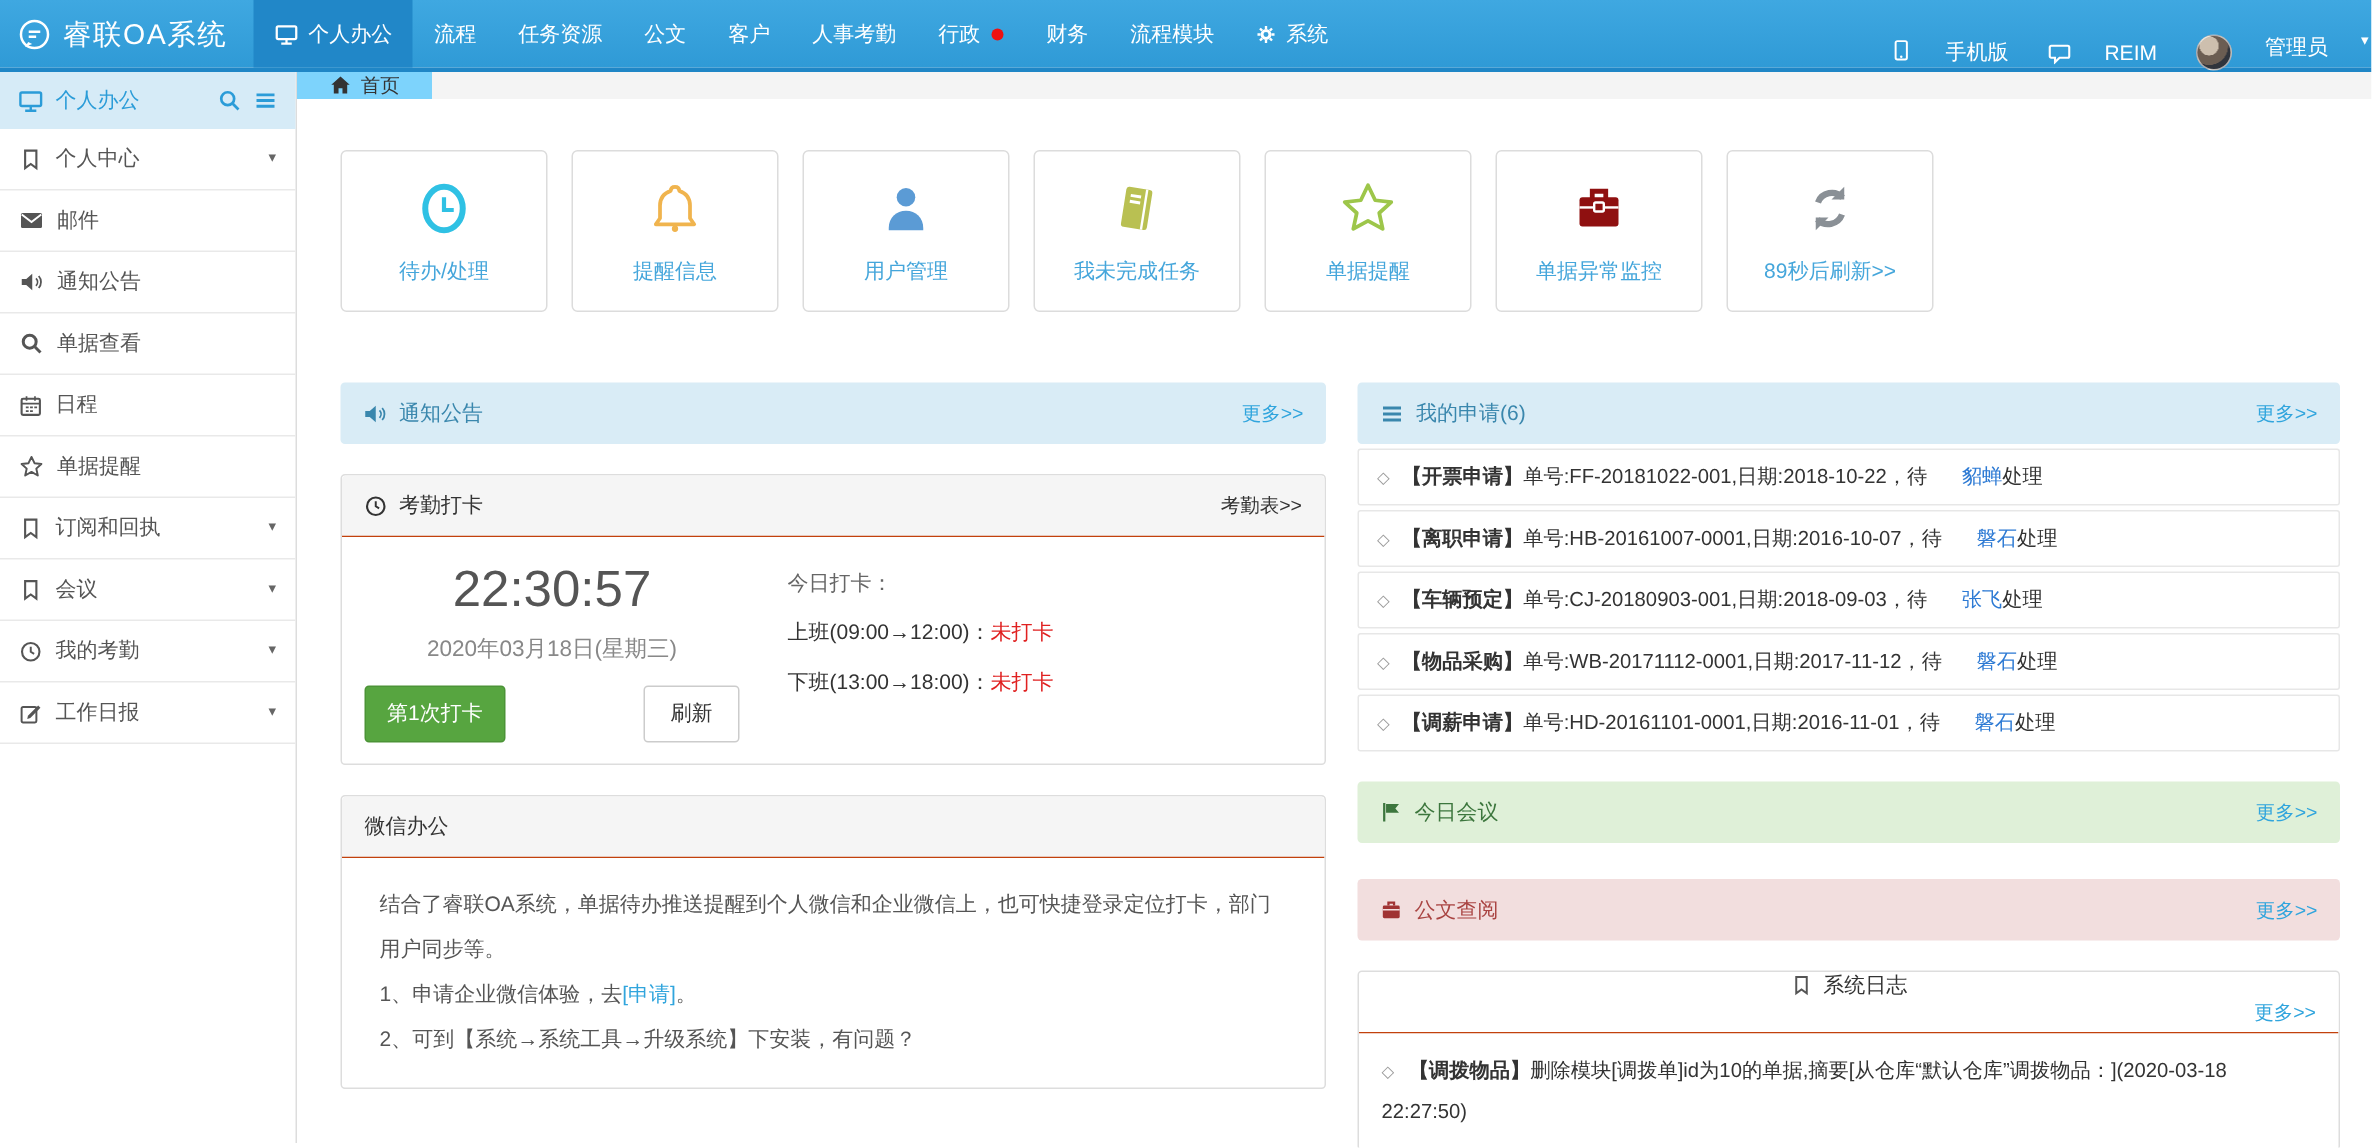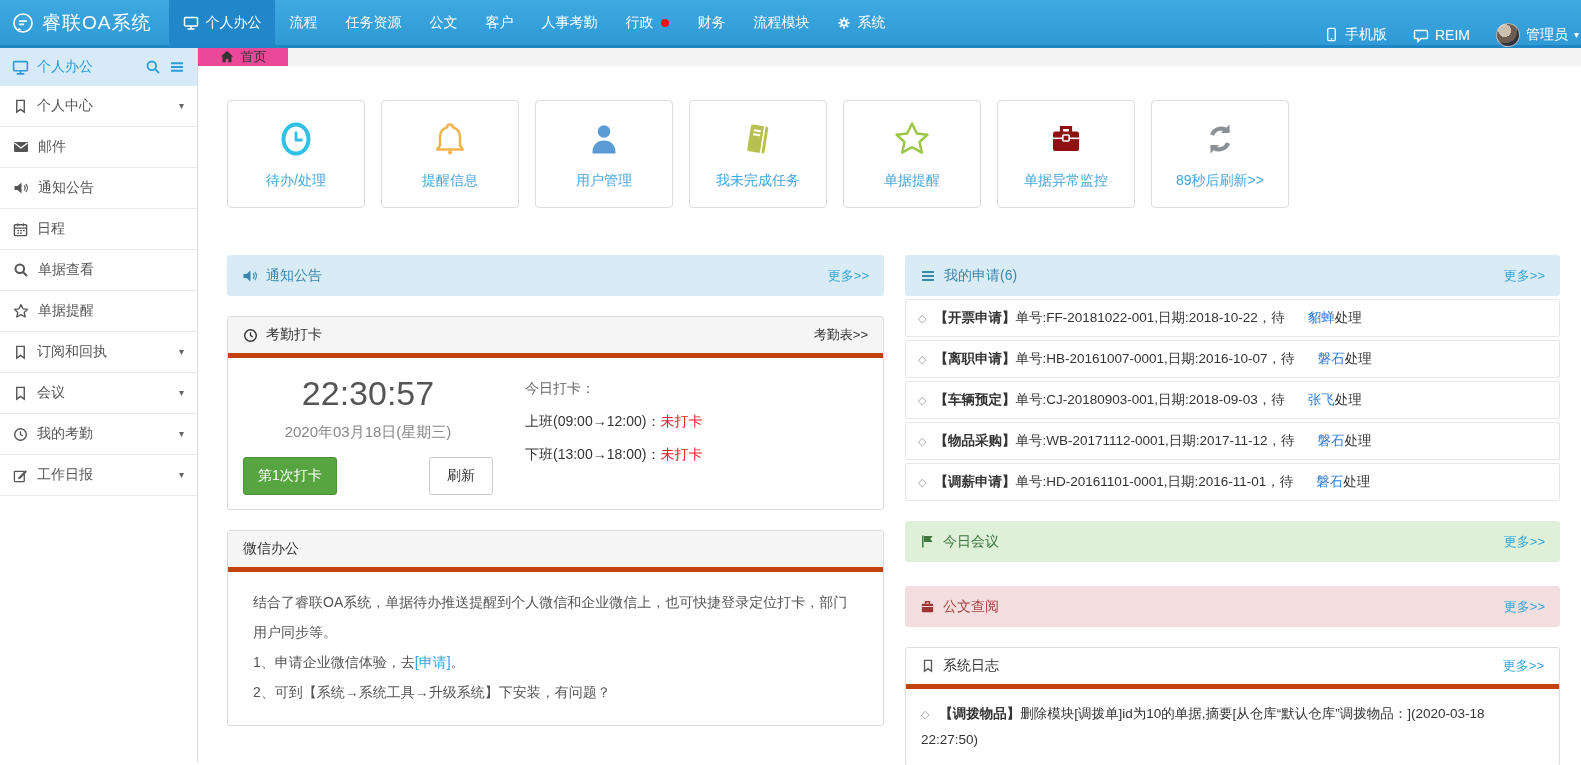--- a/index.html
+++ b/index.html
@@ -11,21 +11,21 @@
     border-bottom:3px solid #1f86c6; display:flex; align-items:stretch; color:#fff; }
   .nav-logo { display:flex; align-items:center; gap:8px; padding:0 18px 0 12px;
     font-size:19px; letter-spacing:1px; }
   .nav-items { display:flex; align-items:stretch; list-style:none; }
   .nav-item { display:flex; align-items:center; gap:6px; padding:0 14px; font-size:14px;
     cursor:pointer; position:relative; }
   .nav-item.active { background:#2187c8; }
   .nav-item .dot { width:8px; height:8px; border-radius:50%; background:#ee1111;
     display:inline-block; margin-left:2px; }
   .nav-right { margin-left:auto; display:flex; align-items:center; gap:26px; padding-right:2px; }
-  .nav-right .nav-link { display:flex; align-items:center; gap:6px; cursor:pointer; white-space:nowrap;margin-top:24px; }
+  .nav-right .nav-link { display:flex; align-items:flex-start; gap:22px; cursor:pointer; white-space:nowrap;margin-top:24px; }
   .avatar { width:24px; height:24px; border-radius:50%;
     background:radial-gradient(circle at 35% 30%,#cdbfae 0 30%,#6b5d52 31% 60%,#30343c 61% 100%);
     border:1px solid rgba(255,255,255,.6); }
   .caret { font-size:10px; line-height:1; }
 
   svg { display:block; }
   .ic { flex:0 0 auto; }
 
   
   .page { display:flex; height:714px; }
@@ -33,21 +33,21 @@
   .side-head { height:38px; background:#d6ebf7; color:#2b9cd8; display:flex; align-items:center;
     gap:8px; padding:0 12px; font-size:14px; }
   .side-head .spacer { flex:1; }
   .side-item { height:41px; display:flex; align-items:center; gap:9px; padding:0 13px;
     border-bottom:1px solid #e9e9e9; color:#555; font-size:14px; cursor:pointer; }
   .side-item .lbl { flex:1; }
   .side-item .caret { color:#666; }
 
   .main { flex:1; display:flex; flex-direction:column; }
   .tabstrip { height:40px; background:#f4f4f4; display:flex; }
-  .tab { width:90px; background:#ec4899; display:flex; align-items:center; justify-content:center;
+  .tab { width:90px; background:#7dd3fc; display:flex; align-items:center; justify-content:center;
     gap:7px; font-size:13px; color:#333; cursor:pointer; }
 
   .content { padding:34px 21px 0 29px; }
 
   
   .cards { display:flex; gap:16px; margin-bottom:47px; }
   .card { width:138px; height:108px; border:1px solid #dcdcdc; border-radius:4px; background:#fff;
     display:flex; flex-direction:column; align-items:center; justify-content:center; gap:13px;
     cursor:pointer; }
   .card .lbl { font-size:14px; color:#45a6db; }
@@ -59,26 +59,26 @@
 
   .hdr { height:41px; border-radius:3px; display:flex; align-items:center; padding:0 15px;
     font-size:14px; }
   .hdr .ttl { display:flex; align-items:center; gap:8px; }
   .hdr .more { margin-left:auto; color:#31a5dd; font-size:13px; cursor:pointer; }
   .hdr-info   { background:#d9ecf6; color:#3a87ad; }
   .hdr-success{ background:#dff0d8; color:#3c763d; }
   .hdr-danger { background:#f2dede; color:#a94442; }
 
   .panel { border:1px solid #ddd; border-radius:3px; background:#fff; }
-  .panel .phead { height:41px; background:#f5f5f5; border-bottom:5px solid #c2410c;
+  .panel .phead { height:41px; background:#f5f5f5; border-bottom:1px solid #c2410c;
     border-radius:3px 3px 0 0; display:flex; align-items:center; padding:0 15px; font-size:14px; color:#333; }
   .panel .phead .more-dark { margin-left:auto; font-size:13px; color:#333; cursor:pointer; }
   .panel .phead .more { margin-left:auto; color:#31a5dd; font-size:13px; cursor:pointer; }
   .panel .phead .ttl { display:flex; align-items:center; gap:8px; }
-  .panel.white-head .phead { background:#fff; }
+  .panel.white-head .phead { background:#fff;flex-direction:column; }
 
   
   .attend-body { display:flex; padding:16px 15px 14px; }
   .attend-left { width:250px; text-align:center; }
   .clock-big { font-size:34px; color:#555; line-height:38px; }
   .clock-date { font-size:15px; color:#888; margin-top:11px; }
   .btn-row { margin-top:15px; display:flex; justify-content:space-between; gap:12px; }
   .btn { font-size:14px; border-radius:3px; padding:9px 14px; cursor:pointer; border:1px solid transparent; }
   .btn-green { background:#57a540; border-color:#4c9337; color:#fff; }
   .btn-plain { background:#fff; border-color:#ccc; color:#333; padding:6px 17px; }
@@ -237,35 +237,35 @@
       <span class="ic">
           <svg width="16" height="16" viewBox="0 0 16 16">
             <path d="M1.5 6v4h3l4 3.5v-11L4.5 6z" fill="#555"></path>
             <path d="M11 5.5a3.6 3.6 0 010 5M12.8 4a6 6 0 010 8" stroke="#555" stroke-width="1.2" fill="none"></path>
           </svg>
         </span>
       <span class="lbl">通知公告</span>
     </div>
     <div class="side-item">
       <span class="ic">
+          <svg width="16" height="16" viewBox="0 0 16 16">
+            <circle cx="6.8" cy="6.8" r="4.3" fill="none" stroke="#555" stroke-width="2"></circle>
+            <path d="M10.2 10.2L14 14" stroke="#555" stroke-width="2"></path>
+          </svg>
+        </span>
+      <span class="lbl">单据查看</span>
+    </div>
+    <div class="side-item">
+      <span class="ic">
           <svg width="15" height="15" viewBox="0 0 16 16">
             <rect x="1.5" y="3" width="13" height="11.5" rx="1" fill="none" stroke="#555" stroke-width="1.5"></rect>
             <path d="M1.5 6.5h13M5 1.2v3.2M11 1.2v3.2M4.5 9.2h2M7.5 9.2h2M10.5 9.2h2M4.5 11.8h2M7.5 11.8h2" stroke="#555" stroke-width="1.2"></path>
           </svg>
         </span>
       <span class="lbl">日程</span>
-    </div>
-    <div class="side-item">
-      <span class="ic">
-          <svg width="16" height="16" viewBox="0 0 16 16">
-            <circle cx="6.8" cy="6.8" r="4.3" fill="none" stroke="#555" stroke-width="2"></circle>
-            <path d="M10.2 10.2L14 14" stroke="#555" stroke-width="2"></path>
-          </svg>
-        </span>
-      <span class="lbl">单据查看</span>
     </div>
     <div class="side-item">
       <span class="ic">
           <svg width="16" height="16" viewBox="0 0 16 16">
             <path d="M8 1.6l2 4.2 4.6.5-3.4 3.1 1 4.6L8 11.6 3.8 14l1-4.6L1.4 6.3 6 5.8z" fill="none" stroke="#555" stroke-width="1.3" stroke-linejoin="round"></path>
           </svg>
         </span>
       <span class="lbl">单据提醒</span>
     </div>
     <div class="side-item">

